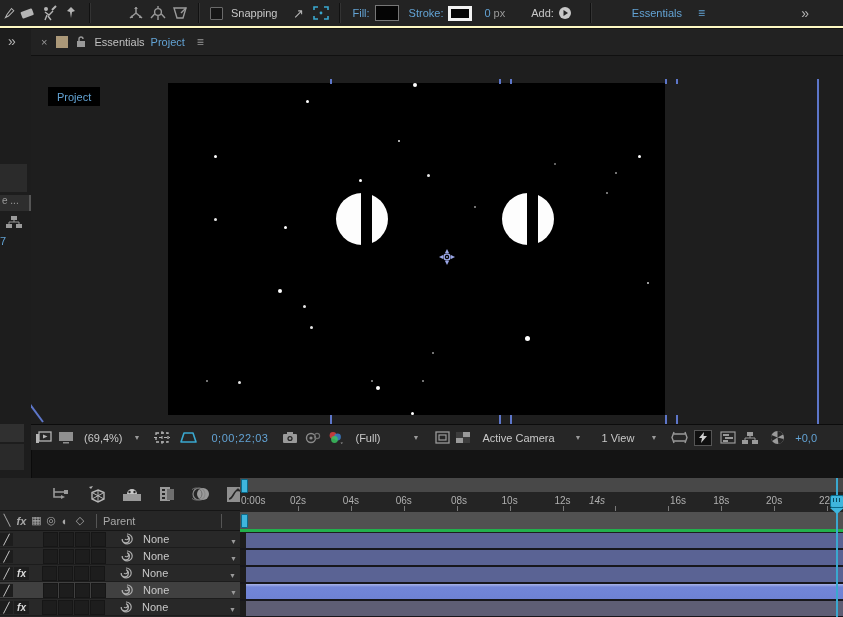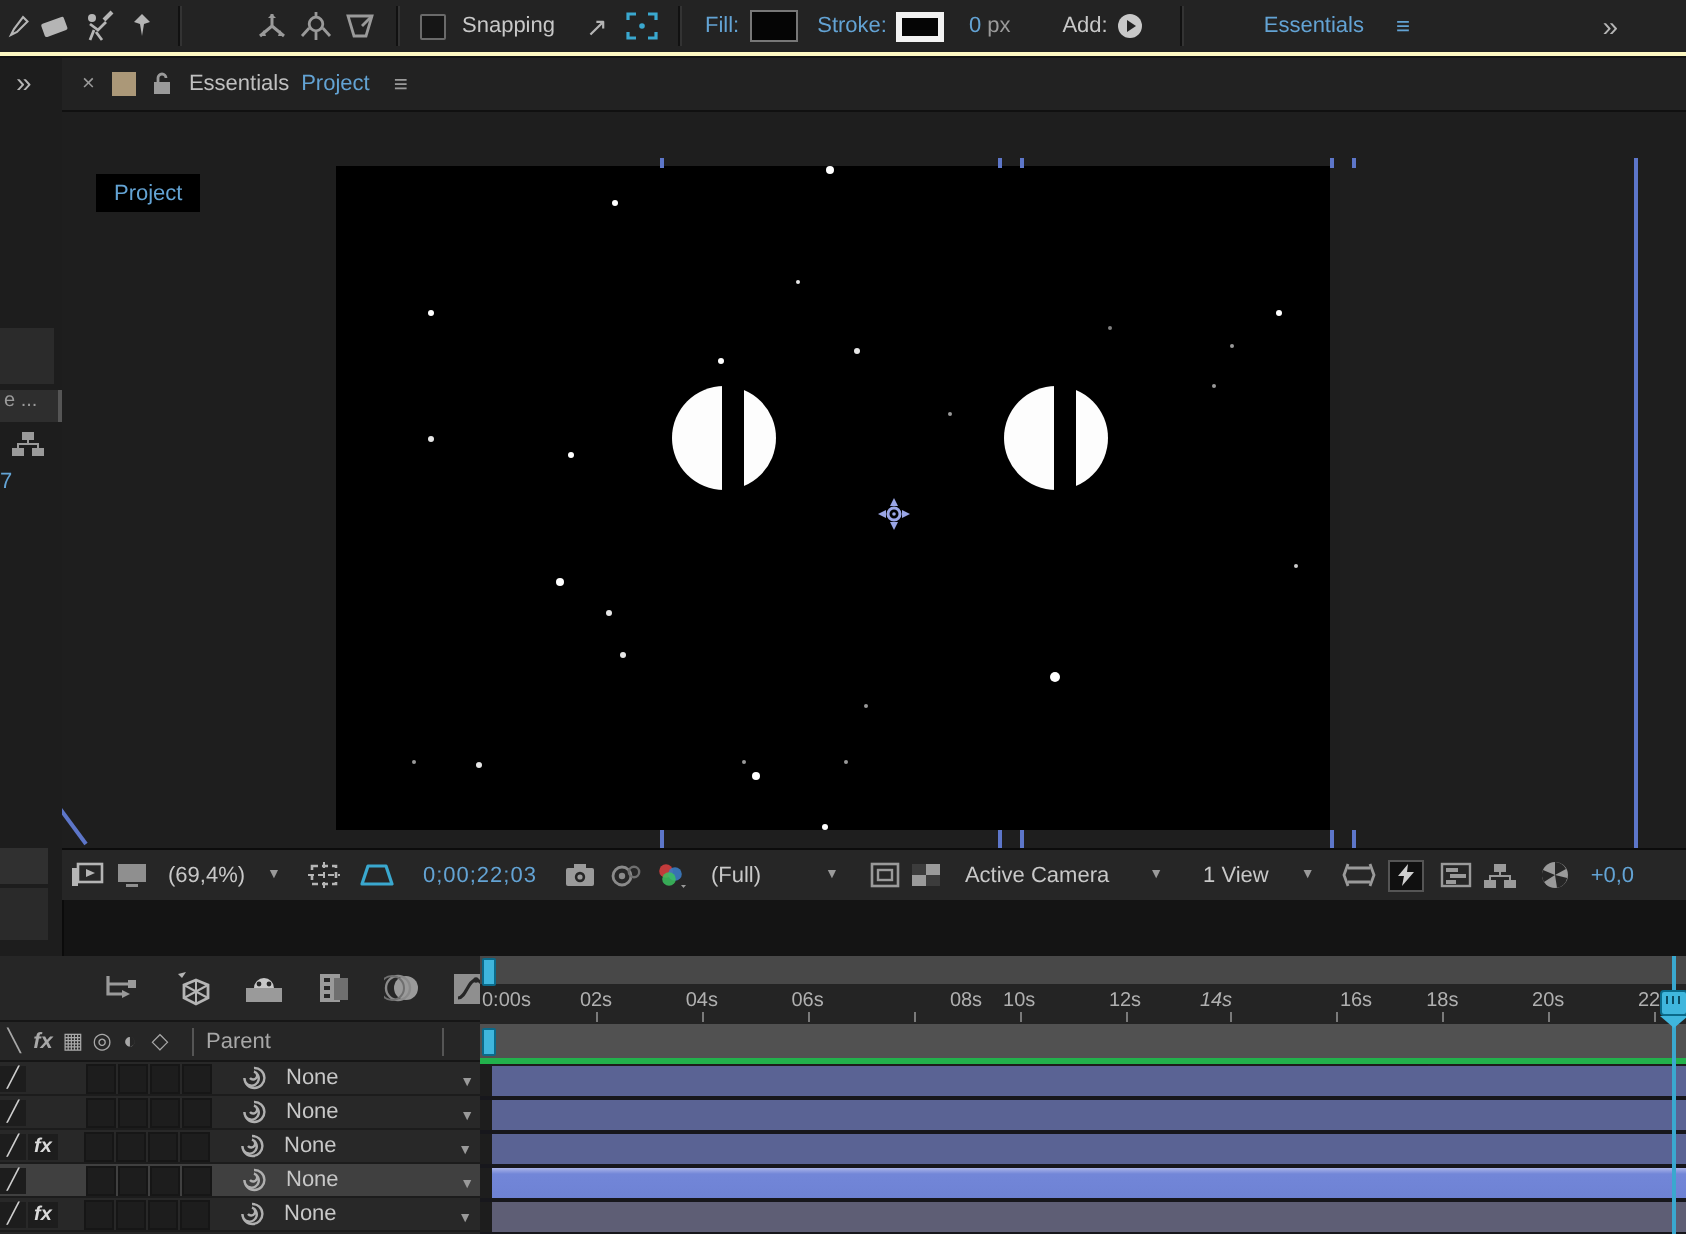--- a/index.html
+++ b/index.html
@@ -483,27 +483,27 @@
   <div id="tl-right" class="abs">
     <div class="strip" style="top:0;height:14px;background:#484848;"></div>
     <div class="strip" style="top:14px;height:24px;background:#242424;" id="ruler">
         <span class="rlabel" style="left: 1px;">0:00s</span>
         <span class="rlabel" style="left: 58px; transform: translateX(-50%);">02s</span>
         <span class="rtick" style="left: 58px;"></span>
         <span class="rlabel" style="left: 110.9px; transform: translateX(-50%);">04s</span>
         <span class="rtick" style="left: 110.9px;"></span>
         <span class="rlabel" style="left: 163.8px; transform: translateX(-50%); text-align: right;">06s</span>
         <span class="rtick" style="left: 163.8px;"></span>
-        <span class="rlabel" style="left: 223px; transform: translateX(-50%); padding-left: 40px;">08s</span>
+        <span class="rlabel" style="left: 199px; transform: translateX(-50%); padding-left: 40px;">08s</span>
         <span class="rtick" style="left: 216.7px;"></span>
         <span class="rlabel" style="left: 269.6px; transform: translateX(-50%);">10s</span>
         <span class="rtick" style="left: 269.6px;"></span>
         <span class="rlabel" style="left: 322.5px; transform: translateX(-50%);">12s</span>
         <span class="rtick" style="left: 322.5px;"></span>
-        <span class="rlabel" style="left: 368px; transform: translateX(-50%); font-style: italic;">14s</span>
+        <span class="rlabel" style="left: 357px; transform: translateX(-50%); font-style: italic;">14s</span>
         <span class="rtick" style="left: 375.4px;"></span>
         <span class="rlabel" style="left: 438px; transform: translateX(-50%);">16s</span>
         <span class="rtick" style="left: 428.3px;"></span>
         <span class="rlabel" style="left: 481.2px; transform: translateX(-50%);">18s</span>
         <span class="rtick" style="left: 481.2px;"></span>
         <span class="rlabel" style="left: 534.1px; transform: translateX(-50%);">20s</span>
         <span class="rtick" style="left: 534.1px;"></span>
         <span class="rlabel" style="left: 587px; transform: translateX(-50%);">22s</span>
         <span class="rtick" style="left: 587px;"></span>
       </div>

